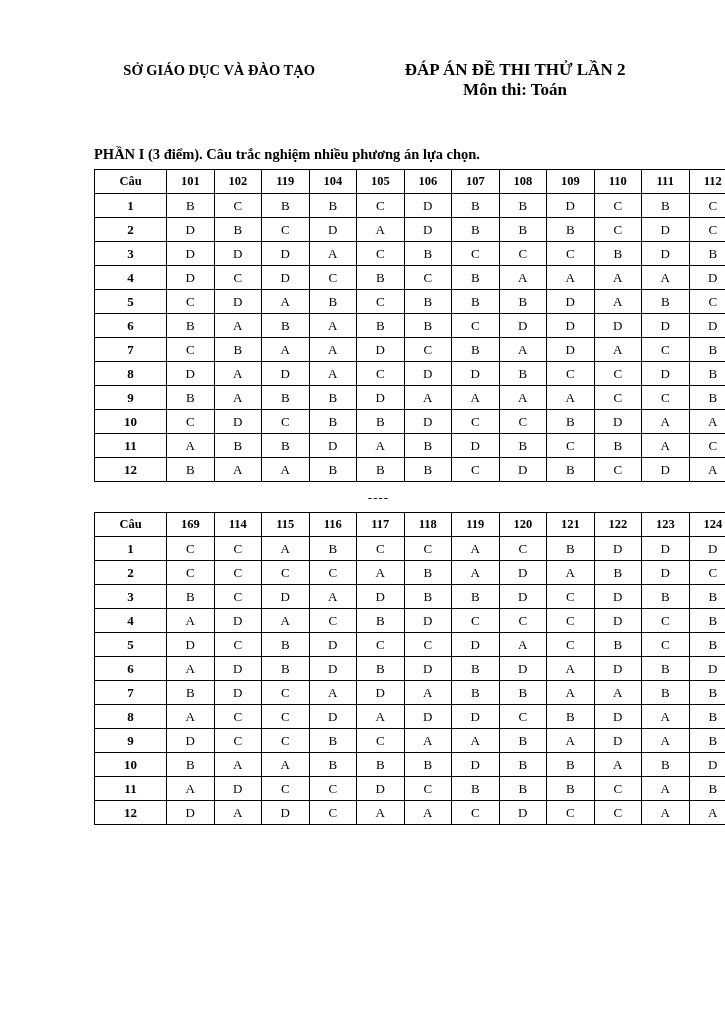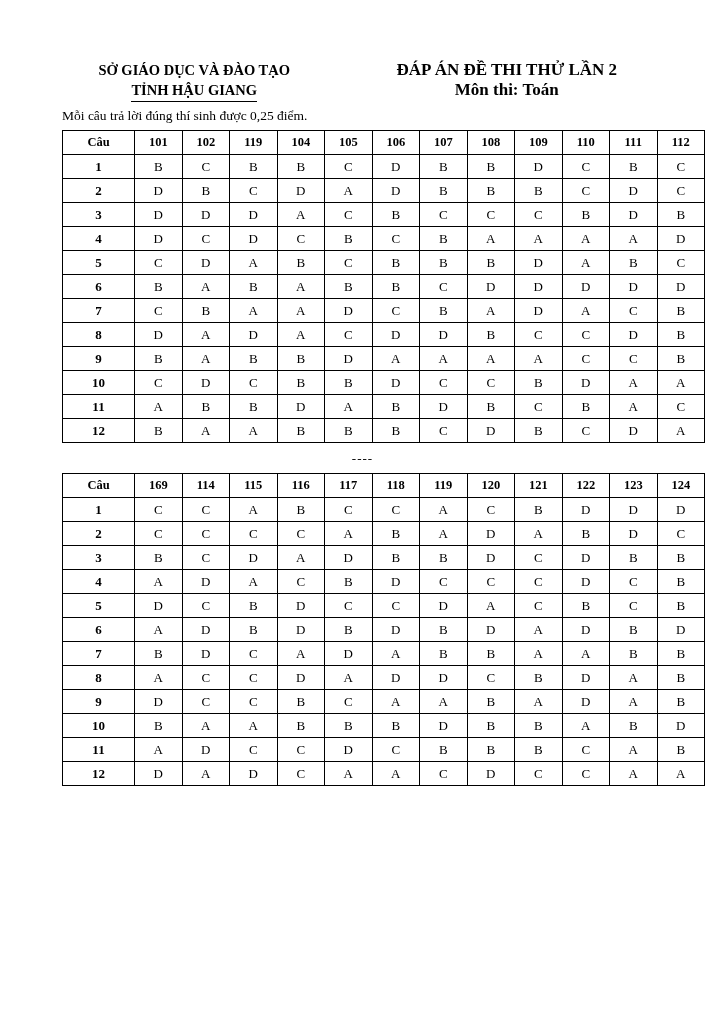--- a/index.html
+++ b/index.html
@@ -9,21 +9,21 @@
   }
   .page {
     position: relative;
     width: 725px;
     height: 1024px;
     margin: 0 auto;
     background: #ffffff;
     font-family: "Liberation Serif", "DejaVu Serif", serif;
     color: #000000;
     box-sizing: border-box;
-    padding: 60px 62px 0 62px;
+    padding: 60px 62px 0 94px;
     overflow: hidden;
   }
   .doc-header {
     display: flex;
     justify-content: space-between;
     align-items: flex-start;
   }
   .header-left {
     width: 44%;
     text-align: center;
@@ -86,31 +86,28 @@
   }
 </style>
 </head>
 <body>
 
 <div class="page">
 
   <div class="doc-header">
     <div class="header-left">
       <div>SỞ GIÁO DỤC VÀ ĐÀO TẠO</div>
-      <div>
-        <span class="underlined">TỈNH HẬU GIANG</span>
-      </div>
     </div>
     <div class="header-right">
       <div>ĐÁP ÁN ĐỀ THI THỬ LẦN 2</div>
       <div>Môn thi: Toán</div>
     </div>
   </div>
 
-  <div class="section-subtitle">Mỗi câu trả lời đúng thí sinh được 0,25 điểm.</div>
+  <div class="section-title">PHẦN I (3 điểm). Câu trắc nghiệm nhiều phương án lựa chọn.</div>
 
   <table class="answers">
     <colgroup>
       <col class="cau-col">
       <col>
         <col>
         <col>
         <col>
         <col>
         <col>

